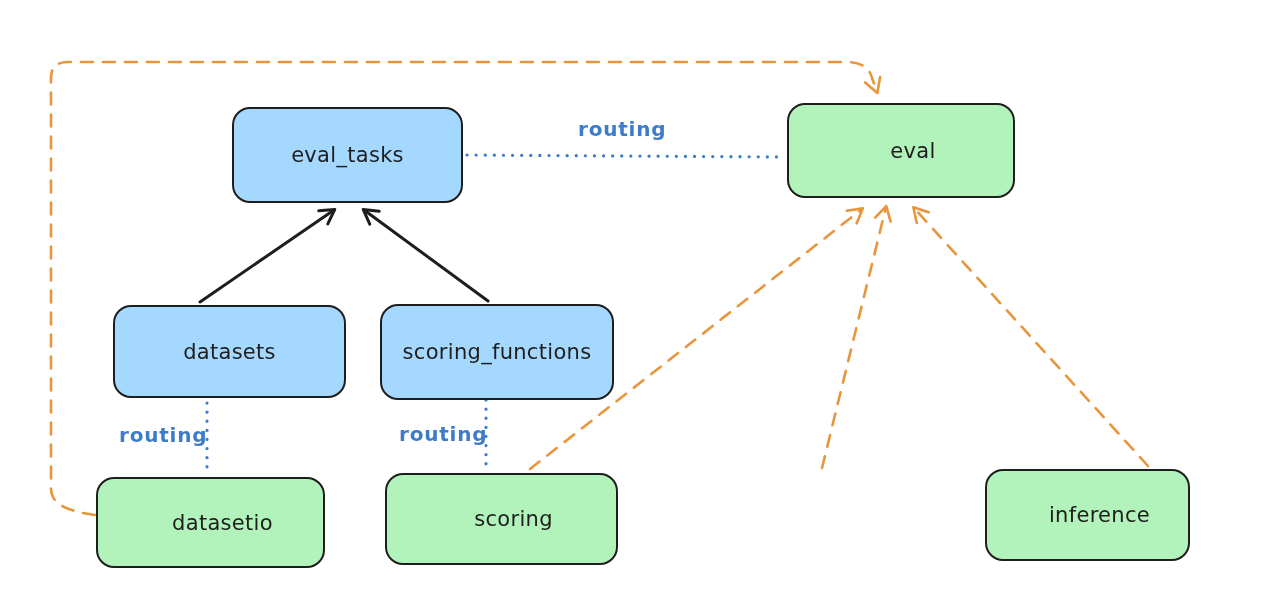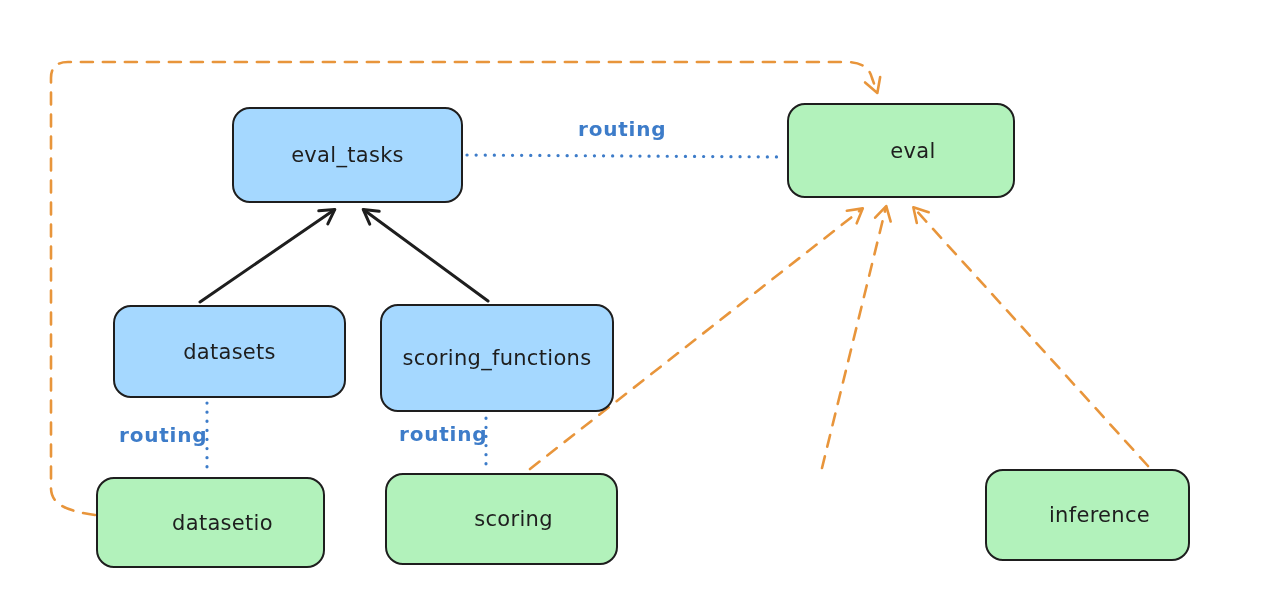--- a/index.html
+++ b/index.html
@@ -76,21 +76,21 @@
   </div>
 
   <div class="node green" style="left:787px; top:103px; width:228px; height:95px;">
     <span>eval</span>
   </div>
 
   <div class="node blue" style="left:97px; top:305px; width:233px; height:93px;margin-left:16px;">
     <span>datasets</span>
   </div>
 
-  <div class="node blue" style="left:380px; top:304px; width:234px; height:108px;">
+  <div class="node blue" style="left:380px; top:304px; width:234px; height:96px;">
     <span>scoring_functions</span>
   </div>
 
   <div class="node green" style="left:96px; top:477px; width:229px; height:91px;">
     <span>datasetio</span>
   </div>
 
   <div class="node green" style="left:385px; top:473px; width:233px; height:92px;">
     <span>scoring</span>
   </div>

